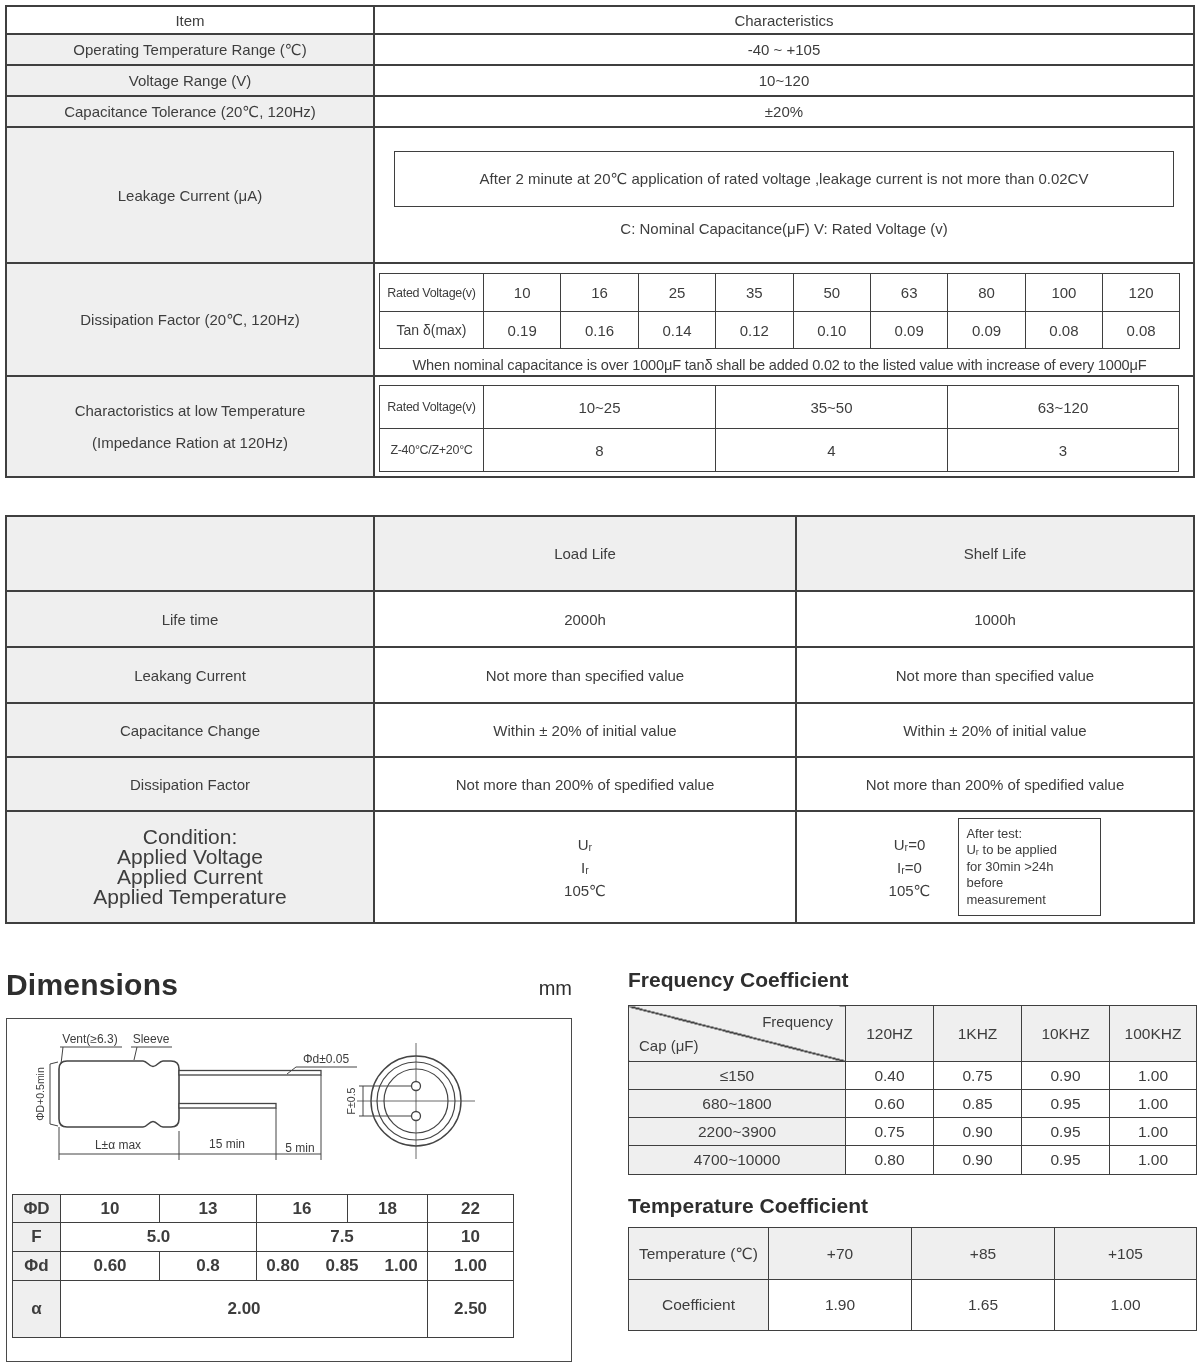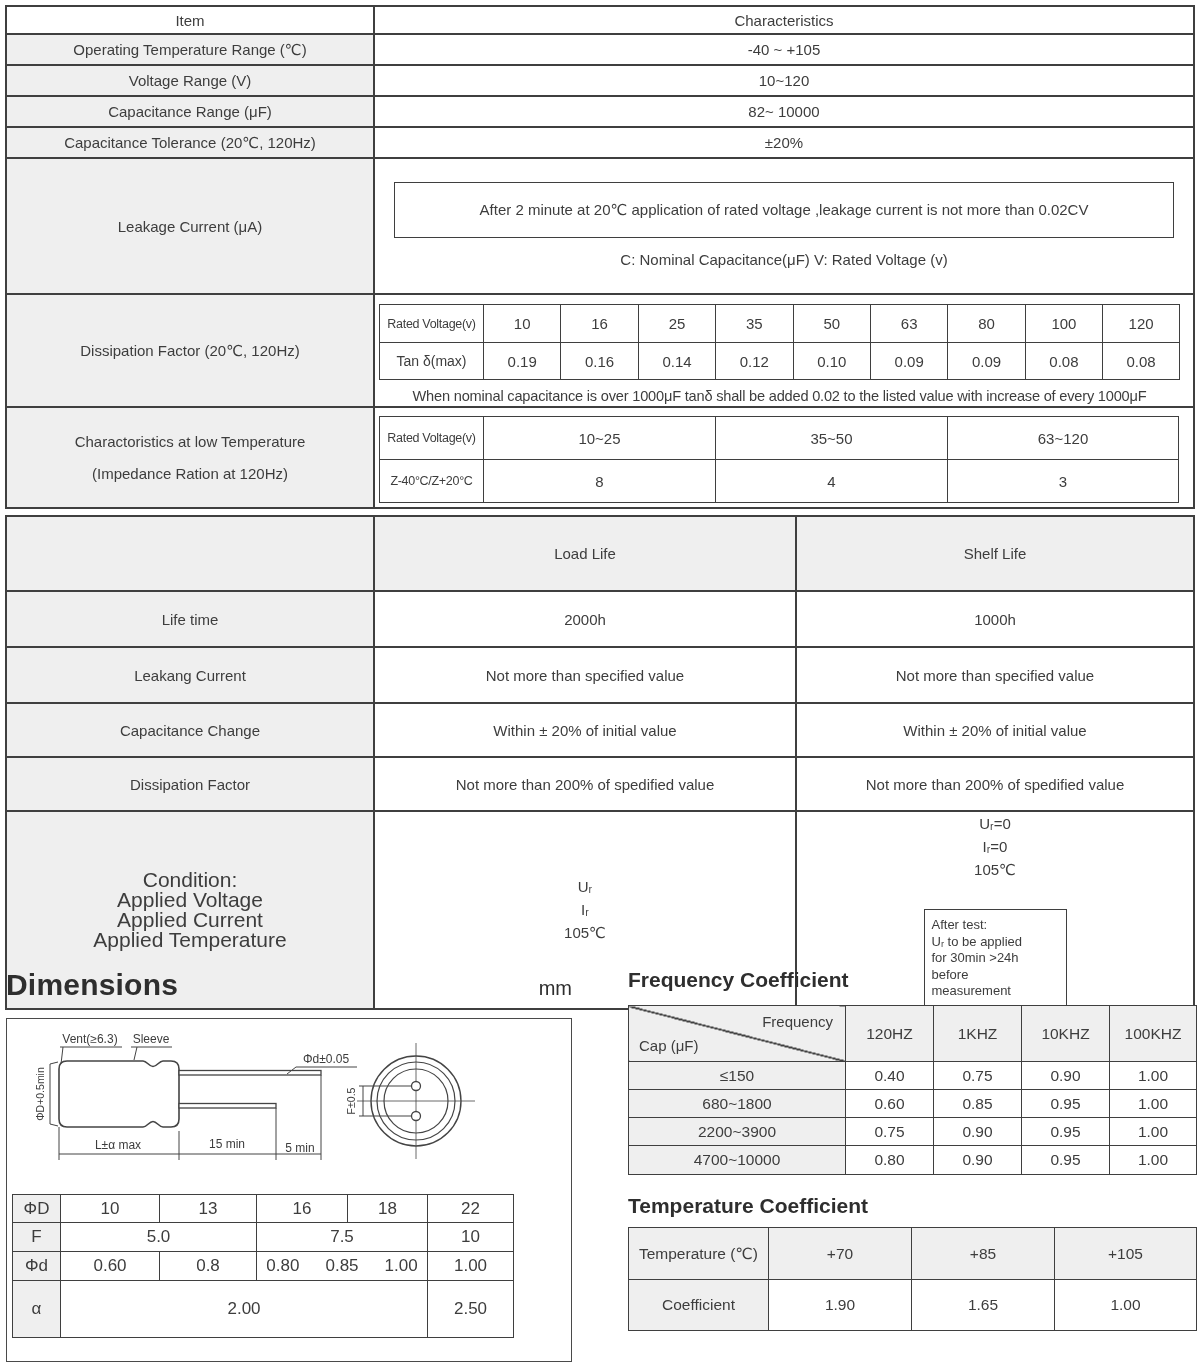--- a/index.html
+++ b/index.html
@@ -26,36 +26,36 @@
   .dissi-note { margin-top:8px; width:801px; text-align:center; font-size:14.6px; letter-spacing:-0.2px; }
   .inner2 { width:800px; }
   .inner2 td { border:1.5px solid #3f3f3f; font-size:15px; background:#fff; }
   .inner2 td.lbl { font-size:12.5px; letter-spacing:-0.3px; }
 
   .two-line { line-height:32px; }
 
   
   .cond-item { line-height:20px; font-size:21px; }
   .cond-lines { line-height:23px; font-size:15px; }
-  .shelf-flex { display:flex; align-items:center; justify-content:center; gap:28px;flex-direction:column; }
+  .shelf-flex { display:flex; align-items:center; justify-content:center; gap:28px; }
   .after-box { width:143px; border:1.5px solid #3f3f3f; text-align:left;
                font-size:13px; line-height:16.5px; padding:7px 7px; }
 
   
   .bottom { position:absolute; left:0; top:960px; width:1200px; height:404px; }
   .col-left  { position:absolute; left:6px;  top:0; width:566px; }
   .col-right { position:absolute; left:628px; top:0; width:569px; }
 
   .h1row { display:flex; justify-content:space-between; align-items:baseline; margin-top:8px; }
   .h1 { font-size:30px; font-weight:600; color:#2e2e2e; letter-spacing:0.2px; }
   .unit { font-size:20px; color:#2e2e2e; }
 
   .draw-box { margin-top:16px; border:1.5px solid #4a4a4a; width:566px; height:344px; position:relative; }
   .dim-table { position:absolute; left:5px; top:175px; width:502px; }
-  .dim-table td { border:1.5px solid #3f3f3f; font-size:17px; }
+  .dim-table td { border:1.5px solid #3f3f3f; font-size:17px;font-weight:bold; }
 
   .ht { font-size:21px; font-weight:600; color:#2e2e2e; margin-top:8px; }
   .freq-table { margin-top:13px; width:569px; }
   .freq-table td { border:1.5px solid #3f3f3f; font-size:15.5px; }
   .diag { position:relative;
     background:linear-gradient(to bottom left, transparent calc(50% - 0.9px),
        #3f3f3f calc(50% - 0.9px), #3f3f3f calc(50% + 0.9px), transparent calc(50% + 0.9px)), #efefef; }
   .diag .tr { position:absolute; top:7px; right:12px; font-size:15px; }
   .diag .bl { position:absolute; bottom:7px; left:10px; font-size:15px; }
   .ht2 { font-size:21px; font-weight:600; color:#2e2e2e; margin-top:19px; }
@@ -77,24 +77,20 @@
     <td>Item</td>
     <td>Characteristics</td>
   </tr>
   <tr style="height:31px">
     <td class="g">Operating Temperature Range (℃)</td>
     <td>-40 ~ +105</td>
   </tr>
   <tr style="height:31px">
     <td class="g">Voltage Range (V)</td>
     <td>10~120</td>
-  </tr>
-  <tr style="height:31px">
-    <td class="g">Capacitance Range (μF)</td>
-    <td>82~ 10000</td>
   </tr>
   <tr style="height:31px">
     <td class="g">Capacitance Tolerance (20℃, 120Hz)</td>
     <td>±20%</td>
   </tr>
   <tr style="height:136px">
     <td class="g">Leakage Current (μA)</td>
     <td style="vertical-align:top">
       <div class="leak-box">After 2 minute at 20℃ application of rated voltage ,leakage current is not more than 0.02CV</div>
       <div class="leak-legend">C:  Nominal Capacitance(μF)    V:  Rated Voltage (v)</div>

